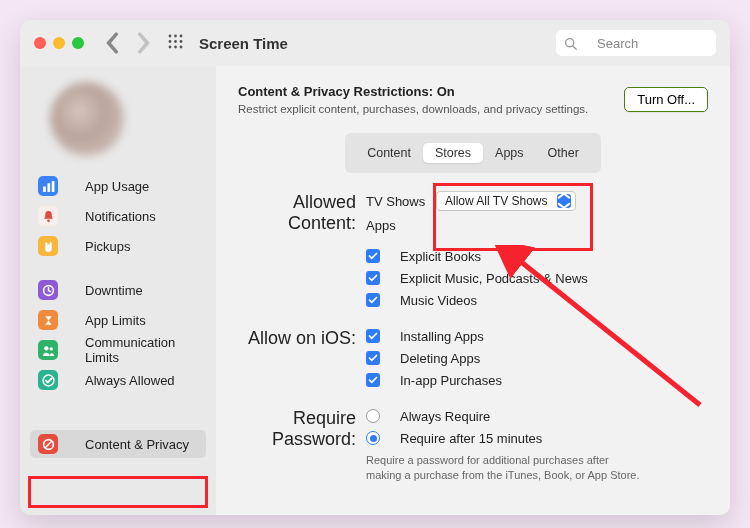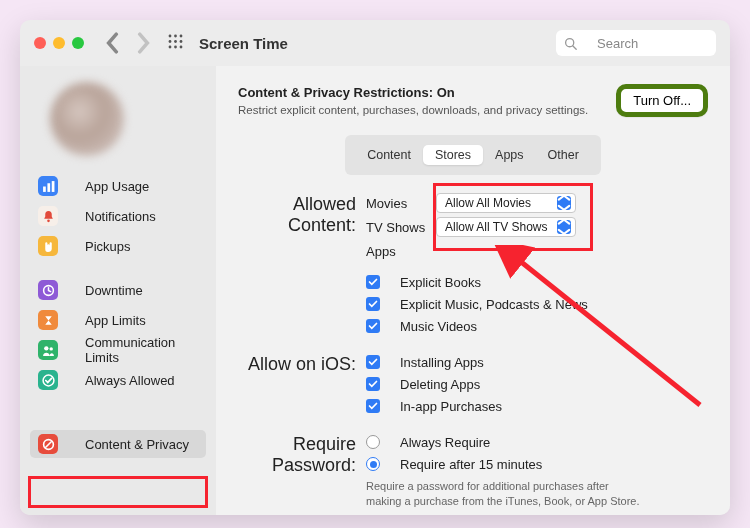--- a/index.html
+++ b/index.html
@@ -21,21 +21,21 @@
   .side-gap { height: 14px; }
   .sicon { width:20px; height:20px; border-radius:5px; display:flex; align-items:center; justify-content:center; color:#fff; flex-shrink:0; }
   .sicon svg { width:13px; height:13px; }
   .bg-blue{background:#3b82f6}.bg-redlt{background:#f7efe9;color:#e24a3b}.bg-yellow{background:#f6b73c}.bg-purple{background:#8e5ad6}.bg-orange{background:#f08a3c}.bg-green{background:#2fb36a}.bg-teal{background:#2ab38e}.bg-red{background:#e74c3c}
   .slabel { font-size:13px; color:#222; }
   .main { flex:1; background:#f2f2f2; padding: 18px 22px 10px 22px; overflow:auto; position:relative; }
   .hrow { display:flex; align-items:center; gap:21px; }
   .htxt { flex:1; }
   .htitle { font-size:13px; font-weight:600; }
   .hsub { font-size:11.5px; color:#555; margin-top:4px; }
-  .turnoff { background:#fff; border:5px solid #4d7c0f; border-radius:10px; padding:4px 12px; font-size:13px; box-shadow:0 1px 1px rgba(0,0,0,.05); }
+  .turnoff { background:#fff; border:1px solid #4d7c0f; border-radius:5px; padding:4px 12px; font-size:13px; box-shadow:0 1px 1px rgba(0,0,0,.05); }
   .tabs { display:flex; gap:0; background:#e3e3e3; border-radius:6px; padding:10px; width:fit-content; margin:18px auto 16px auto; }
   .tab { padding:3px 12px; font-size:12.5px; border-radius:5px; color:#333; }
   .tab.active { background:#fff; box-shadow:0 1px 2px rgba(0,0,0,.1); }
   .section { display:flex; margin-bottom:14px; }
   .seclabel { width:128px; text-align:right; padding-right:10px; font-size:18px; color:#222; padding-top:3px; }
   .secbody { flex:1; }
   .frow { display:flex; align-items:center; height:24px; gap:8px; }
   .flabel { width:62px; text-align:left; font-size:13px; }
   .dd { flex:0 0 140px; height:20px; background:#fff; border:1px solid #c9c9c9; border-radius:4px; display:flex; align-items:center; padding:0 4px 0 8px; font-size:12px; justify-content:space-between; }
   .dd .arr { width:14px; height:14px; background:#2f7bf5; border-radius:3px; display:flex; align-items:center; justify-content:center; color:#fff; }
@@ -190,31 +190,20 @@
         <div class="tab">Content</div>
         <div class="tab active">Stores</div>
         <div class="tab">Apps</div>
         <div class="tab">Other</div>
       </div>
 
       <div class="section">
         <div class="seclabel">Allowed Content:</div>
         <div class="secbody">
           <div class="frow">
-            <div class="flabel">Movies</div>
-            <div class="dd">
-                <span>Allow All Movies</span>
-                <span class="arr">
-                  <svg viewBox="0 0 8 10">
-                    <path d="M1 3.2 4 1l3 2.2M1 6.8 4 9l3-2.2" stroke="#fff" stroke-width="1.2" fill="none" stroke-linecap="round"></path>
-                  </svg>
-                </span>
-              </div>
-          </div>
-          <div class="frow">
             <div class="flabel">TV Shows</div>
             <div class="dd">
                 <span>Allow All TV Shows</span>
                 <span class="arr">
                   <svg viewBox="0 0 8 10">
                     <path d="M1 3.2 4 1l3 2.2M1 6.8 4 9l3-2.2" stroke="#fff" stroke-width="1.2" fill="none" stroke-linecap="round"></path>
                   </svg>
                 </span>
               </div>
           </div>

